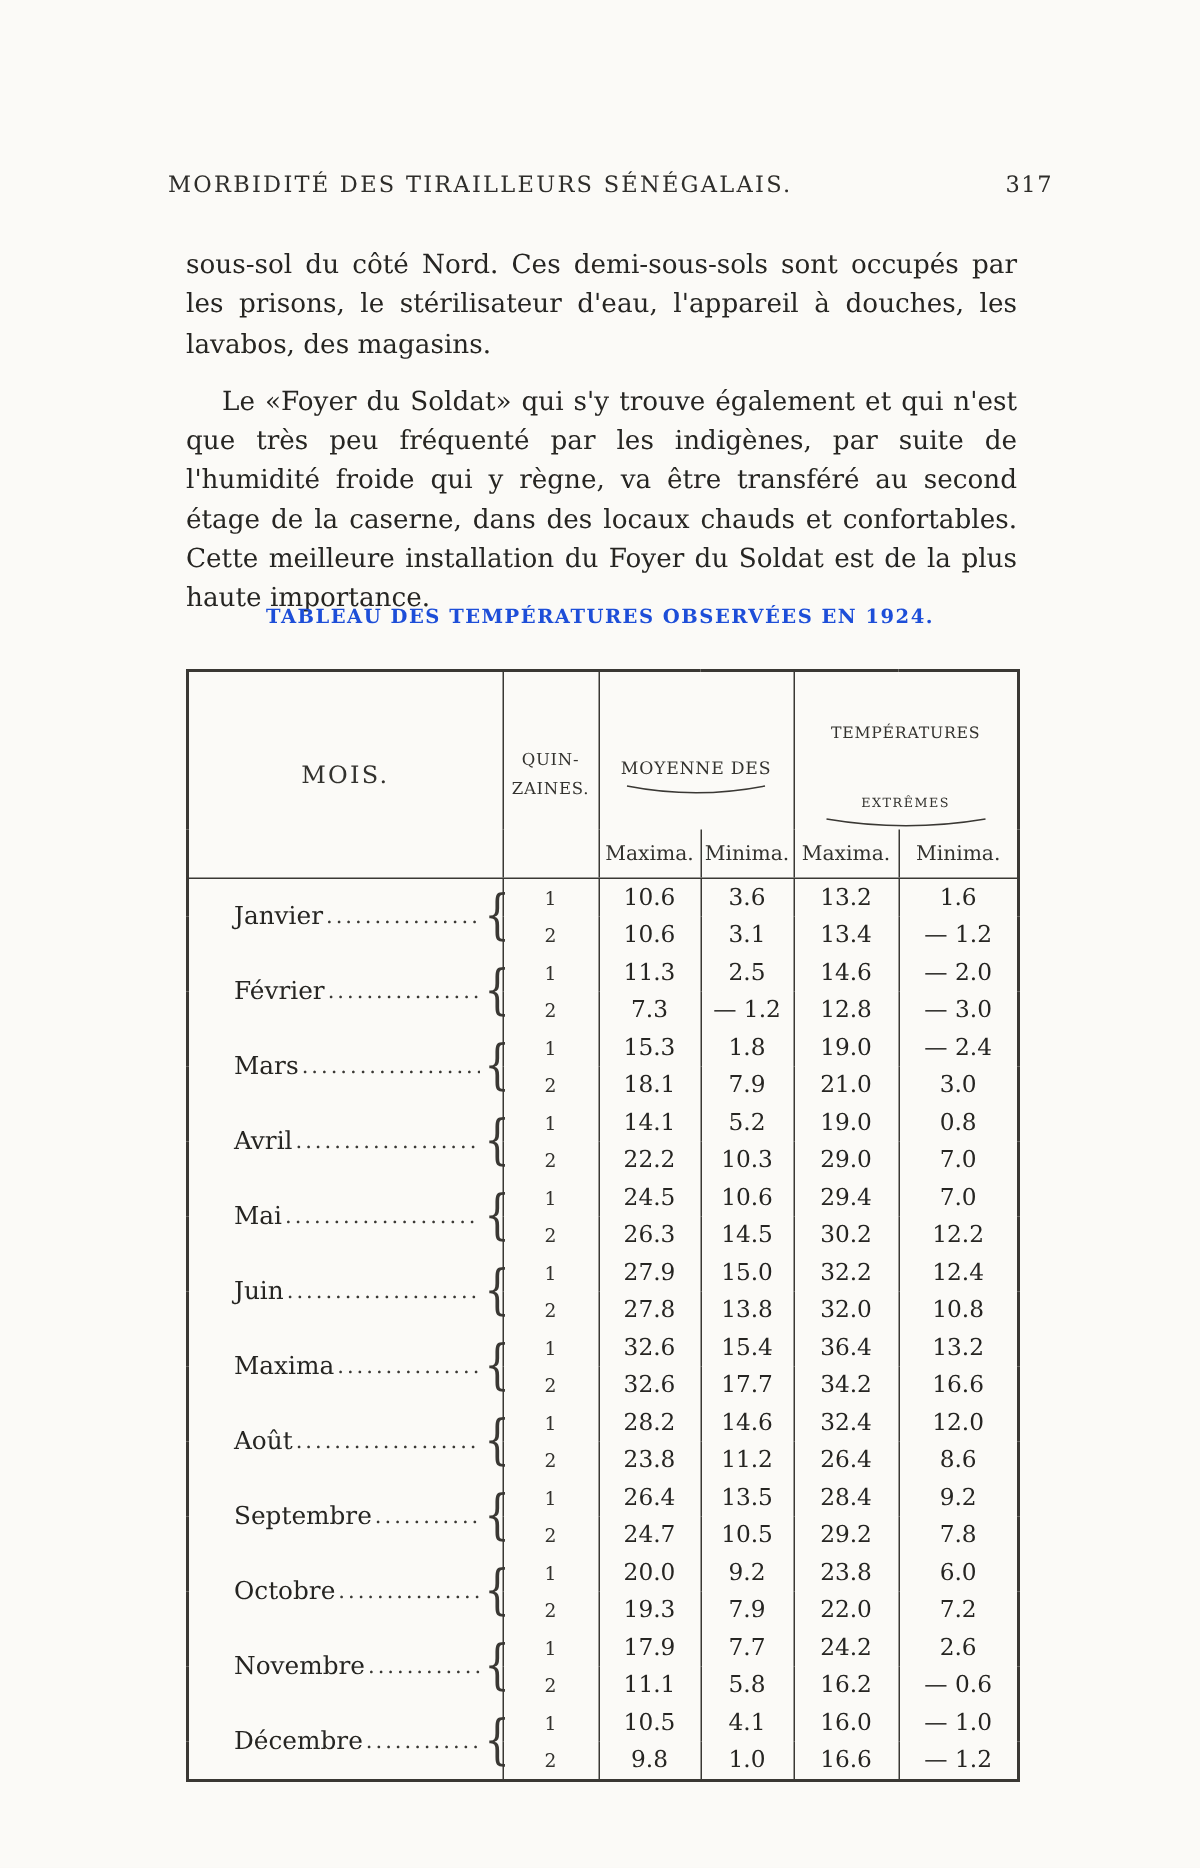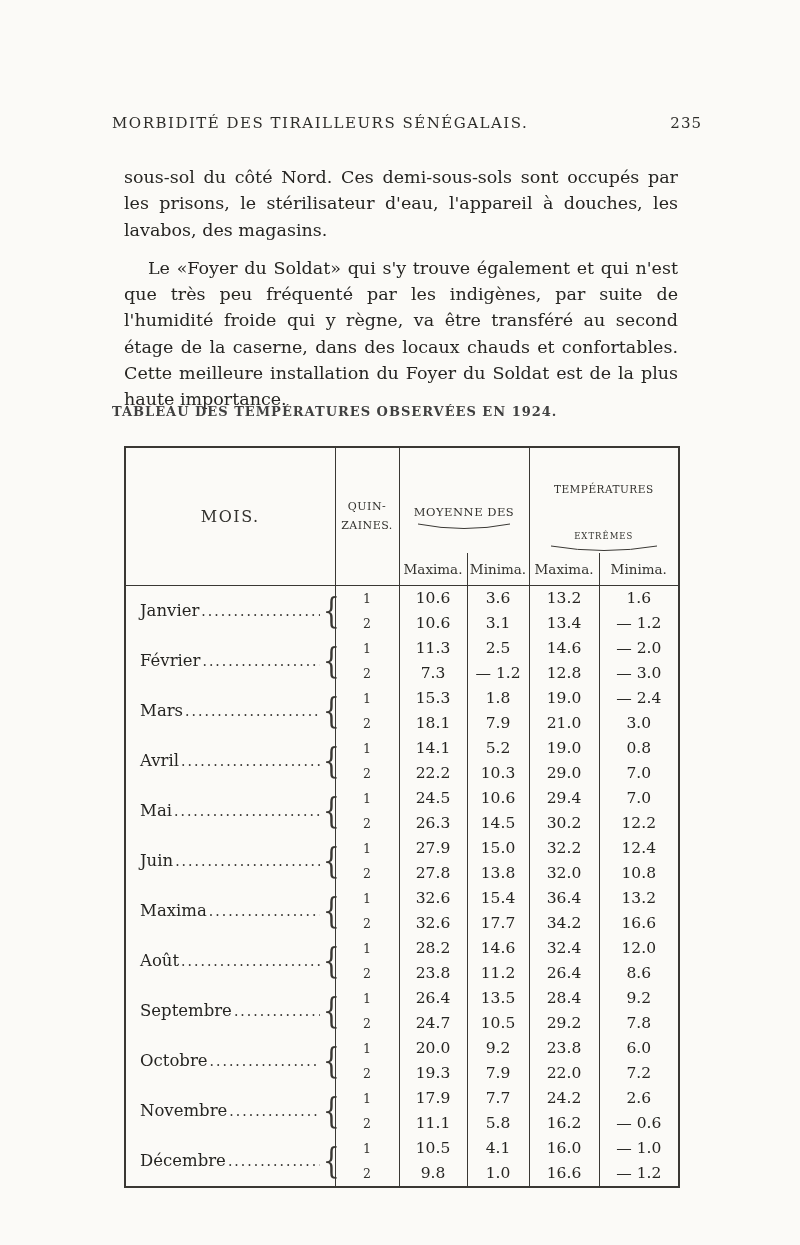--- a/index.html
+++ b/index.html
@@ -30,23 +30,23 @@
     position:absolute; top:152px; left:112px; width:578px;
     font-size:17.5px; line-height:1.5;
     text-align:justify;
     color:#262522;
   }
   .textblock p { margin:12px; }
   .textblock p.indent { text-indent:24px; }
   
   .table-title {
     position:absolute; top:404px; left:112px; width:576px;
-    text-align:left;
+    text-align:center;
     font-size:13px; font-weight:700; letter-spacing:1px;
-    color:#404040;
+    color:#1d4ed8;
   }
   
   table.temps {
     position:absolute; top:446px; left:124px;
     width:554px;
     border-collapse:collapse;
     table-layout:fixed;
     border:2px solid #3a3834;
     background:#fbfaf7;
   }
@@ -67,21 +67,21 @@
   .h-group .gt { display:block; font-size:11.5px; letter-spacing:.5px; line-height:1.25;margin-top:35px; }
   .h-group .gt.small1 { font-size:10.5px; }
   .h-group .gt.small2 { font-size:8.5px; letter-spacing:1px; }
   .h-group svg { display:block; margin:2px auto 0; }
   .h-sub { font-size:13.5px; height:32px; border-bottom:1.6px solid #3a3834; }
   
   tbody td { height:25px; font-size:15.5px; text-align:center; color:#262522; }
   td.quinz { font-size:12.5px; color:#33322e; }
   td.mois-cell {
     text-align:center;
-    padding-left:14px;
+    padding-left:30px;
     font-size:16.5px;
   }
   .mois-inner { display:flex; align-items:center; }
   .mois-inner .mname { white-space:nowrap; }
   .mois-inner .leader {
     flex:1; overflow:hidden; white-space:nowrap;
     font-size:14px; letter-spacing:2px; margin:0 1px 0 2px;
     color:#3a3834;
   }
   .mois-inner .brace {
@@ -91,21 +91,21 @@
     width:14px; flex:0 0 auto;
   }
 </style>
 </head>
 <body>
 
 <div class="page">
 
   <div class="running-head">
     <span class="head-title">MORBIDITÉ DES TIRAILLEURS SÉNÉGALAIS.</span>
-    <span class="head-page">235</span>
+    <span class="head-page">317</span>
   </div>
 
   <div class="textblock">
     <p>sous-sol du côté Nord. Ces demi-sous-sols sont occupés par les prisons, le stérilisateur d'eau, l'appareil à douches, les lavabos, des magasins.</p>
     <p class="indent">Le «Foyer du Soldat» qui s'y trouve également et qui n'est que très peu fréquenté par les indigènes, par suite de l'humidité froide qui y règne, va être transféré au second étage de la caserne, dans des locaux chauds et confortables. Cette meilleure installation du Foyer du Soldat est de la plus haute importance.</p>
   </div>
 
   <div class="table-title">TABLEAU DES TEMPÉRATURES OBSERVÉES EN 1924.</div>
 
   <table class="temps">

